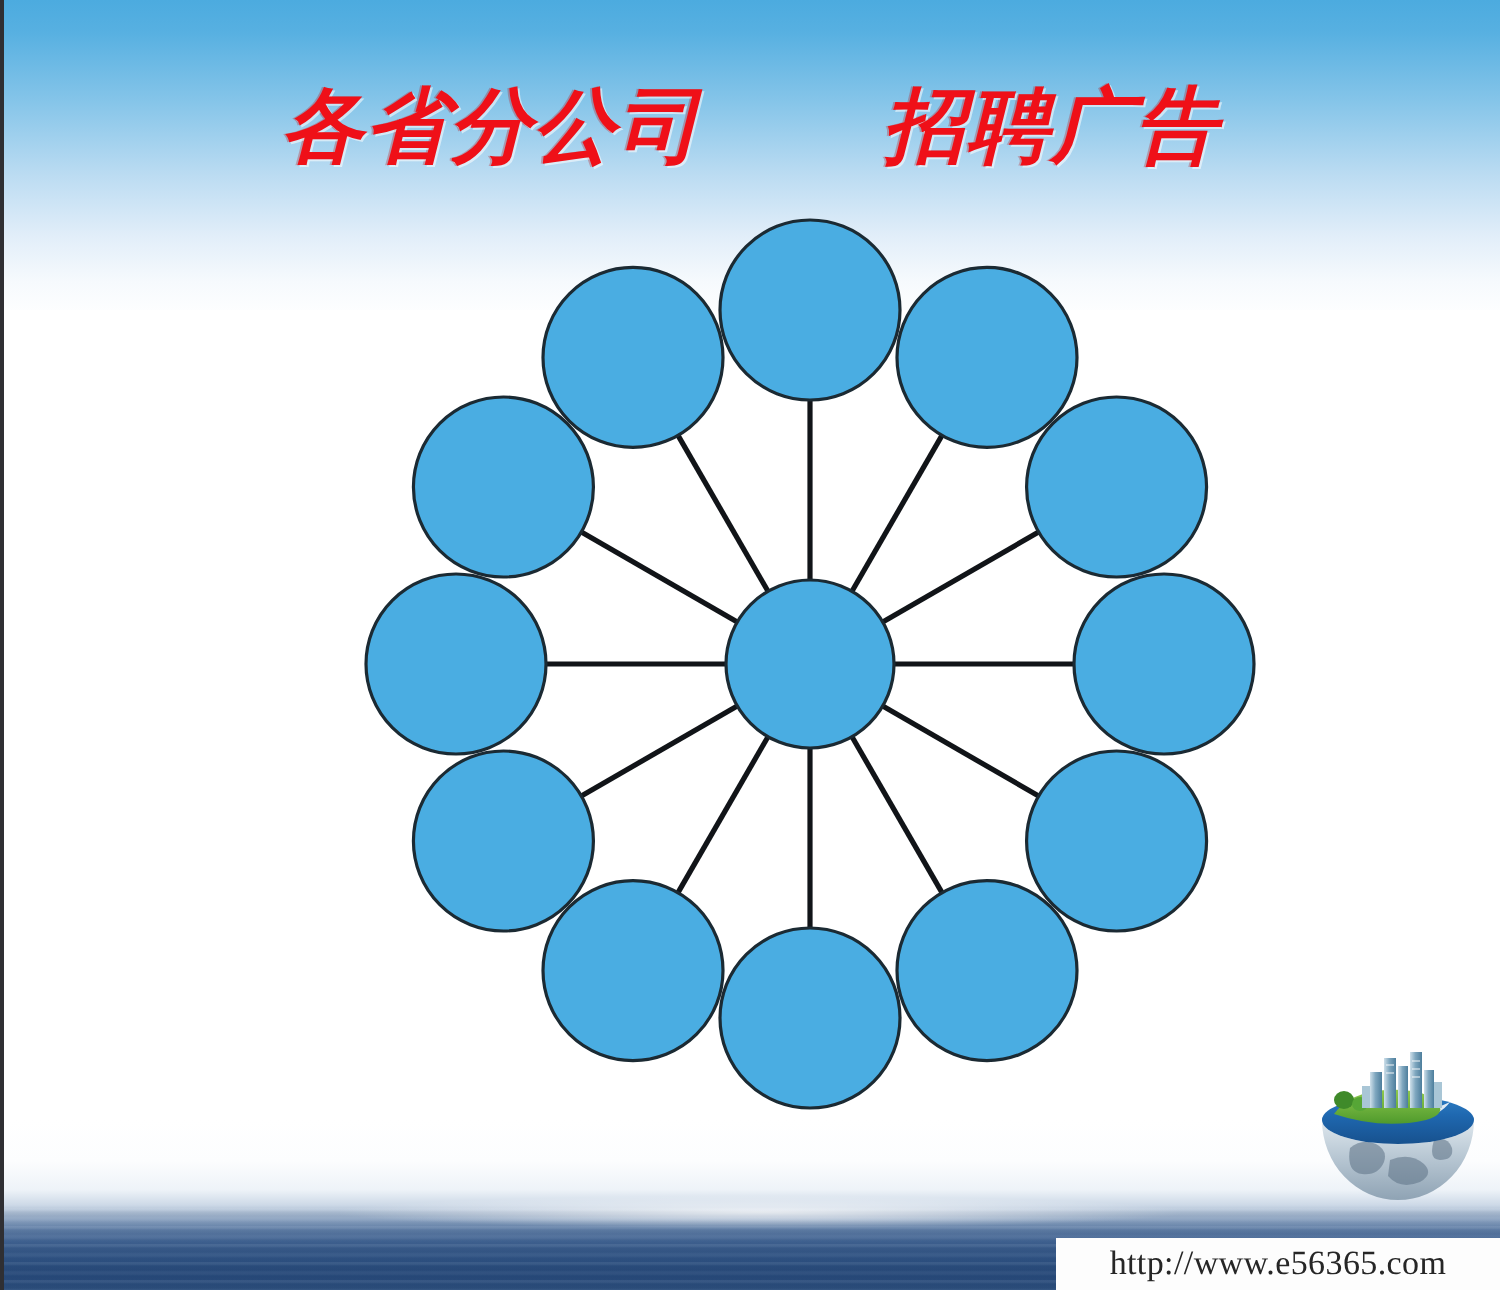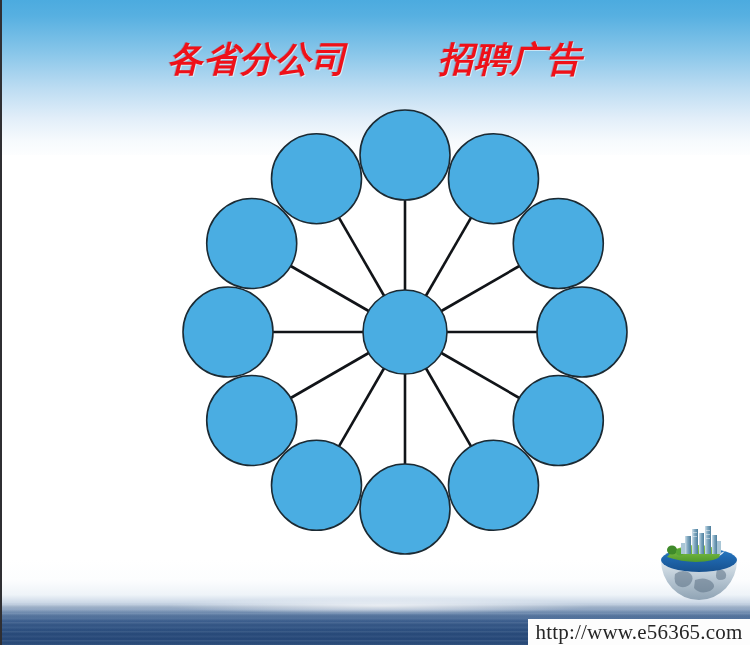--- a/index.html
+++ b/index.html
@@ -100,21 +100,21 @@
     position: absolute;
     left: 0; top: 36px;
     width: 750px;
     text-align: center;
     white-space: nowrap;
     z-index: 5;
   }
   .title-seg {
     display: inline-block;
     font-family: "DejaVu Sans", "Liberation Sans", sans-serif;
-    font-size: 35px;
+    font-size: 41px;
     font-weight: bold;
     font-style: italic;
     color: #ef1018;
     letter-spacing: 1px;
     text-shadow:
       1px 1px 0 rgba(255,255,255,.55),
       -1px 0 0 rgba(190,0,0,.28);
   }
   .title-gap { display: inline-block; width: 82px; }
 
@@ -151,21 +151,21 @@
     width: 222px;
     height: 26px;
     background: #fdfdfd;
     z-index: 7;
     display: flex;
     align-items: center;
     justify-content: center;
   }
   .url-text {
     font-family: "Liberation Serif", "DejaVu Serif", serif;
-    font-size: 21px;
+    font-size: 17px;
     color: #262626;
     letter-spacing: .2px;
     white-space: nowrap;
   }
 </style>
 </head>
 <body>
 
 <div id="slide">
 

